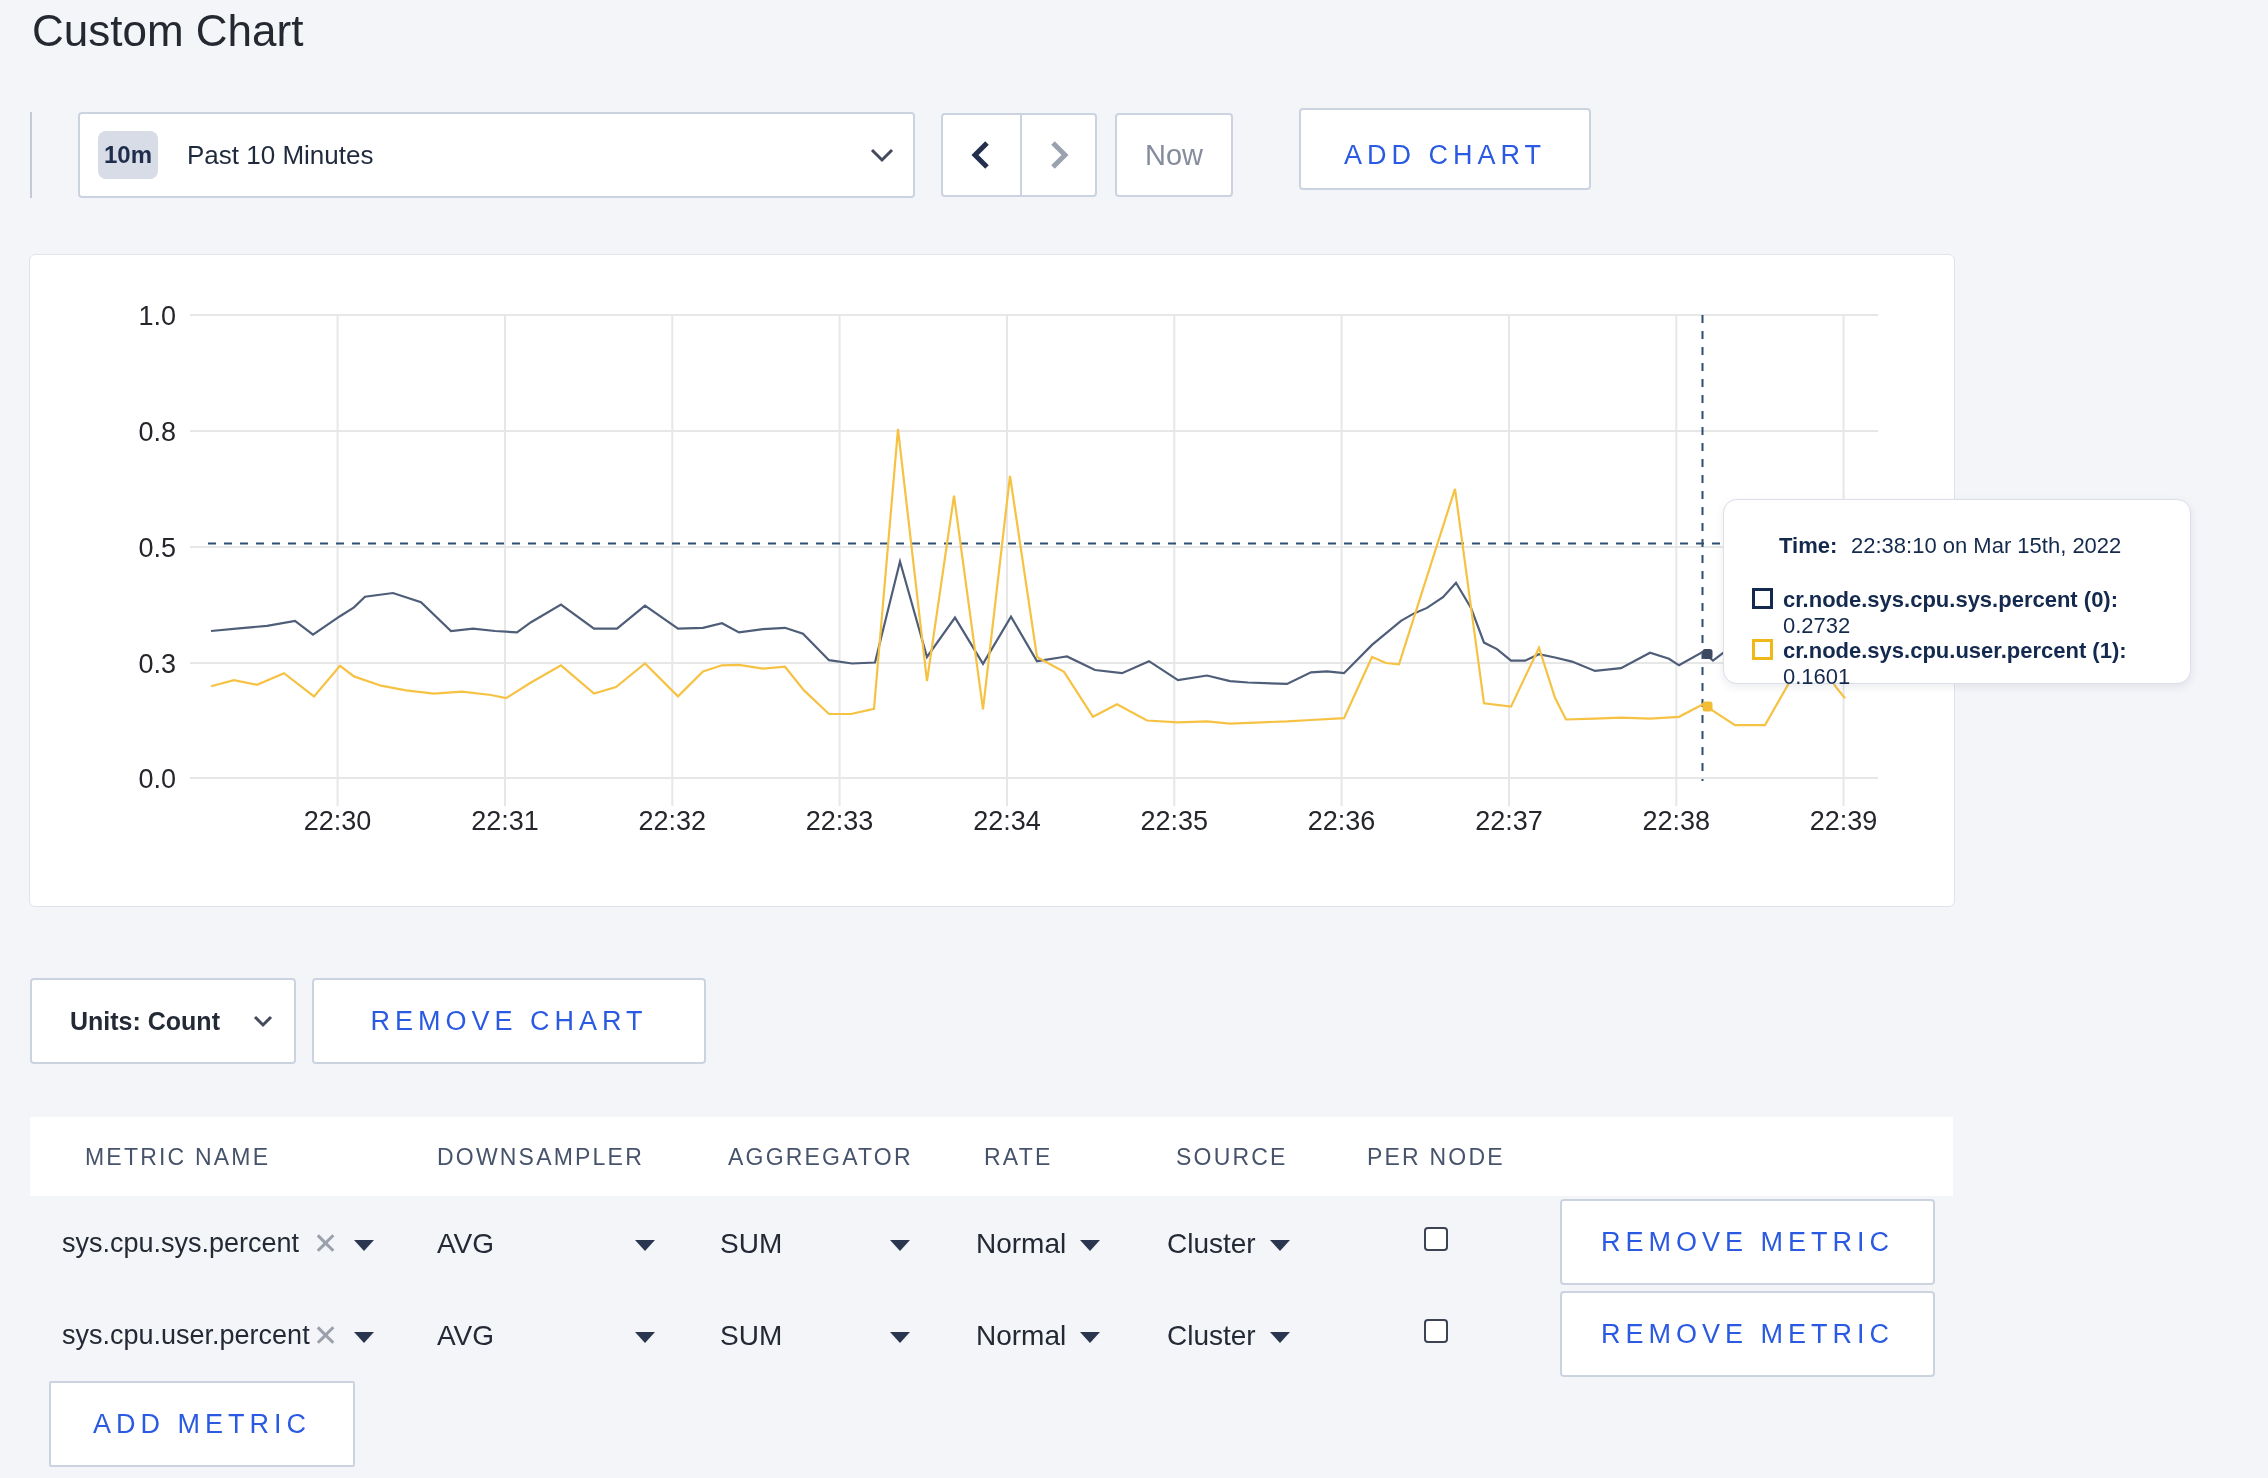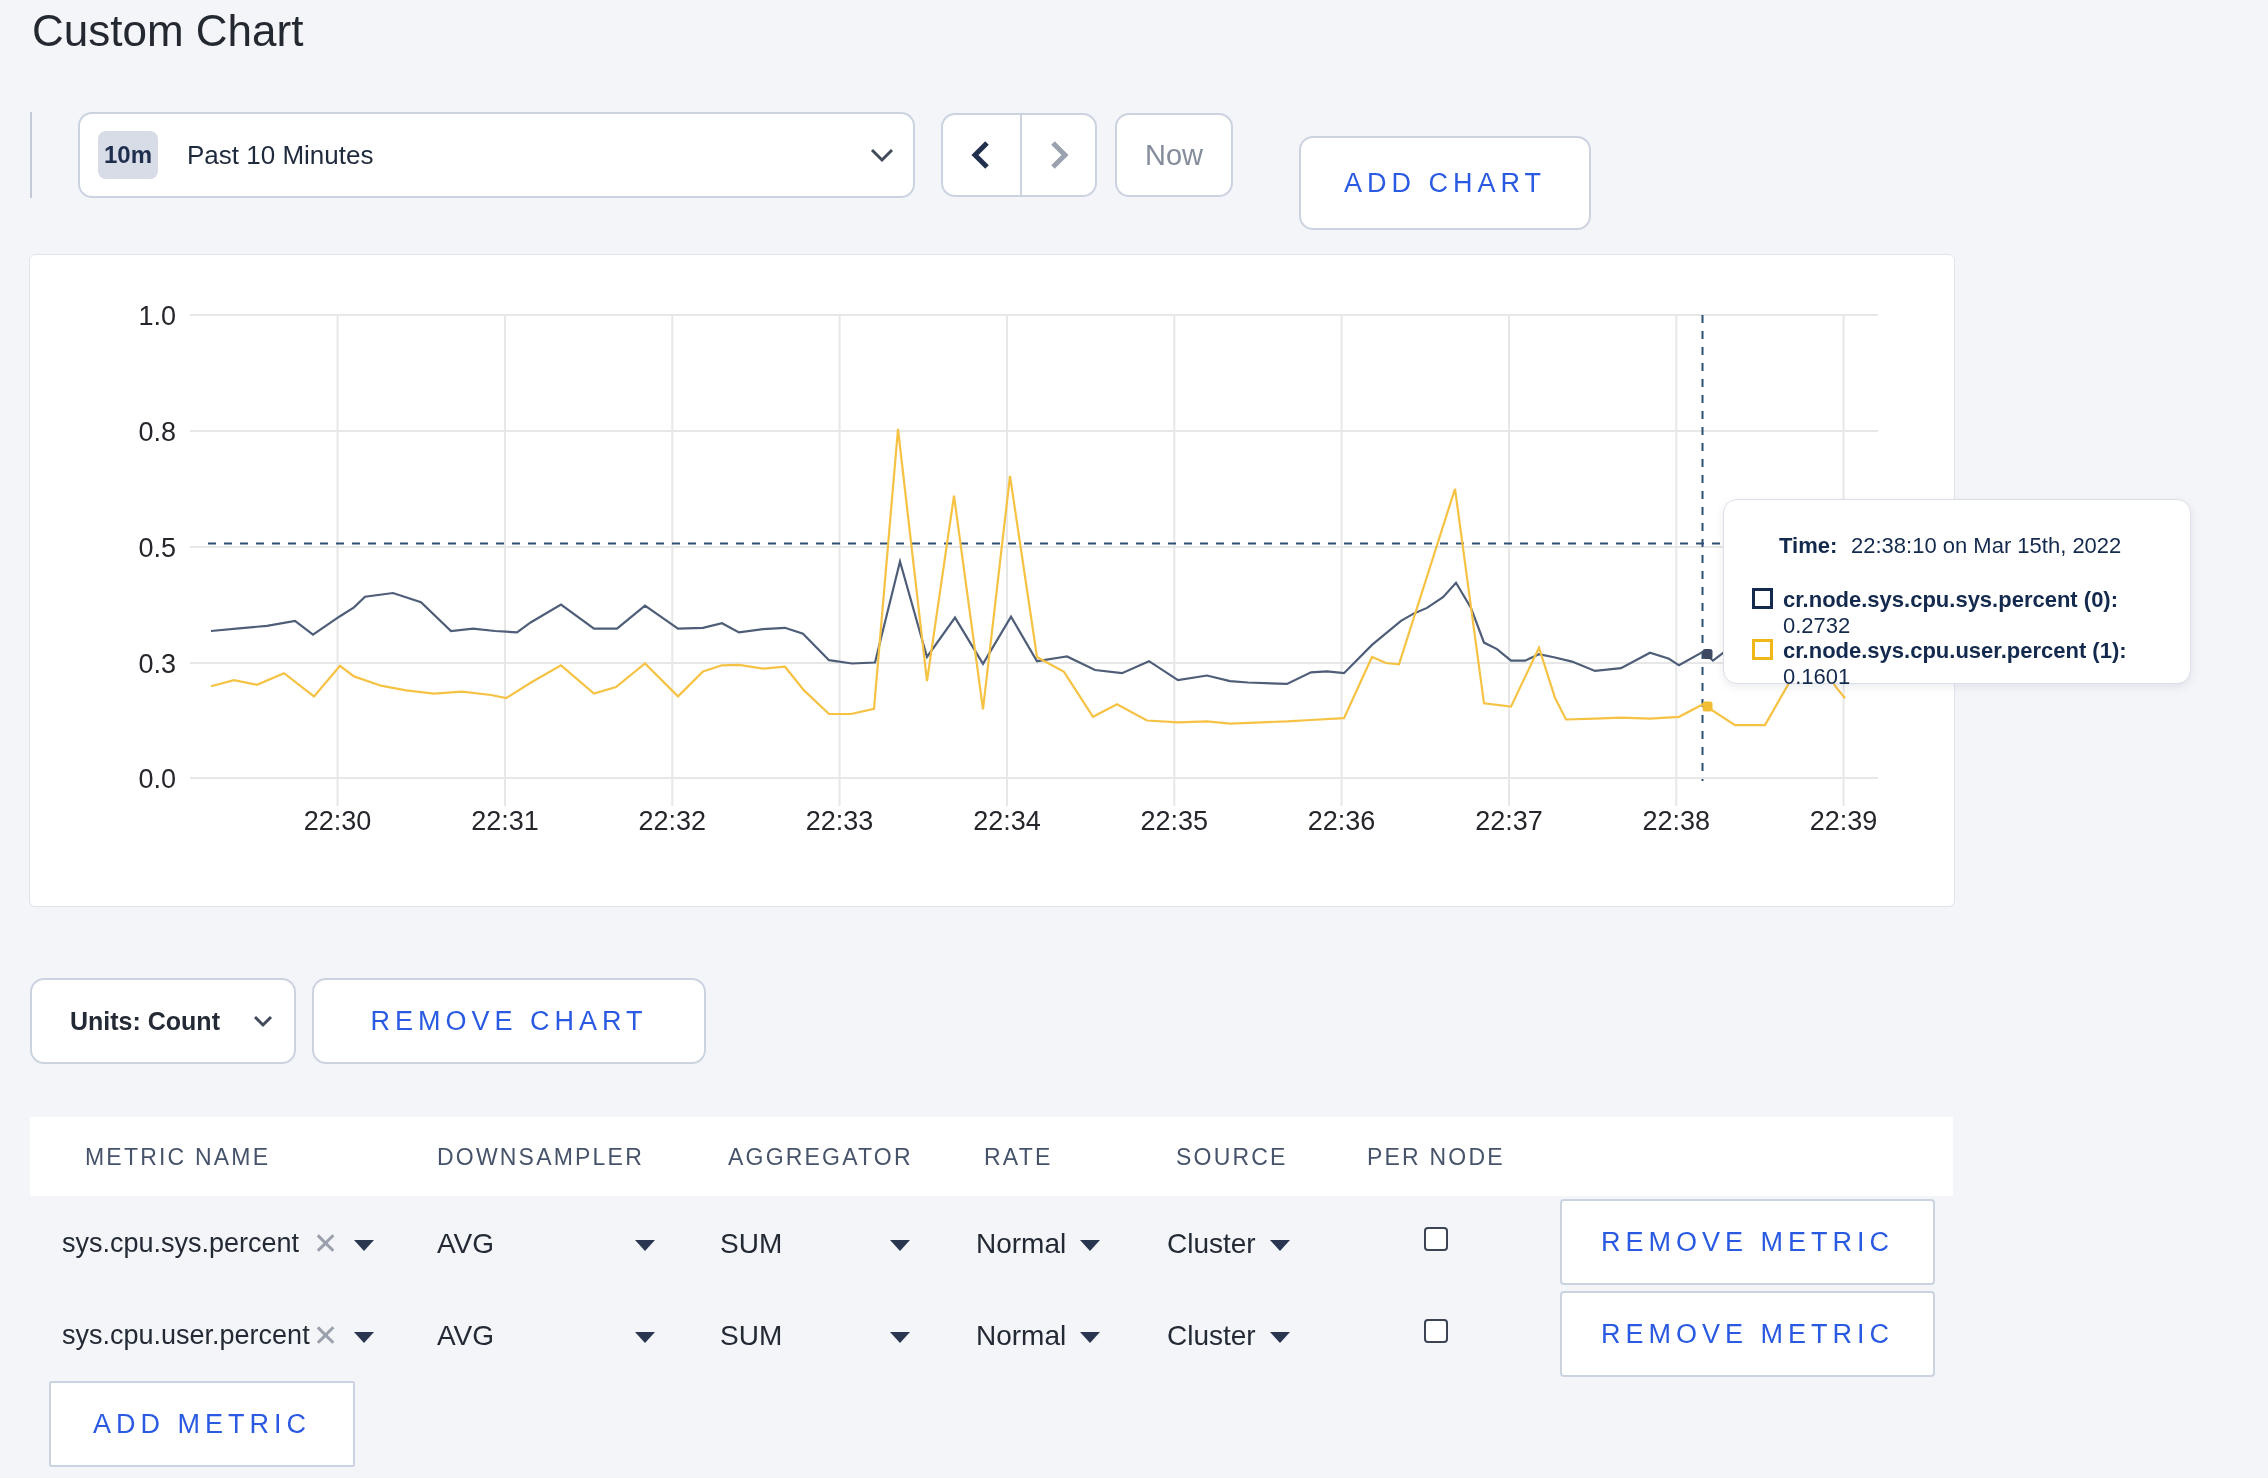--- a/index.html
+++ b/index.html
@@ -1,18 +1,18 @@
 <!DOCTYPE html>
 <html><head>
 <meta charset="utf-8">
 <style>
   * { margin:0; padding:0; box-sizing:border-box; }
   html,body { width:2268px; height:1478px; background:#f4f5f9; font-family:"Liberation Sans", sans-serif; overflow:hidden; }
   .abs { position:absolute; }
-  .btn { position:absolute; background:#fff; border:2px solid #ccd3e0; border-radius:14px; }
+  .btn { position:absolute; background:#fff; border:2px solid #ccd3e0; border-radius:4px; }
   .bluetxt { color:#2a5ae2; letter-spacing:5px; font-size:27px; }
 </style>
 </head>
 <body>
 
 <div class="abs" style="left:32px; top:6px; font-size:44px; color:#242831;">Custom Chart</div>
 
 <div class="abs" style="left:30px; top:112px; width:2px; height:86px; background:#c4cad8;"></div>
 
 <div class="btn" style="left:78px; top:112px; width:837px; height:86px;">
@@ -28,21 +28,21 @@
   <svg class="abs" style="left:24px; top:24px;" width="30" height="32" viewBox="0 0 30 32">
       <polyline points="20,4 8,16 20,28" fill="none" stroke="#22304e" stroke-width="5"></polyline>
     </svg>
   <svg class="abs" style="left:100px; top:24px;" width="30" height="32" viewBox="0 0 30 32">
       <polyline points="10,4 22,16 10,28" fill="none" stroke="#9aa1af" stroke-width="5"></polyline>
     </svg>
 </div>
 
 <div class="btn" style="left:1115px; top:113px; width:118px; height:84px; text-align:center; line-height:80px; font-size:29px; color:#858c9b;">Now</div>
 
-<div class="btn" style="left:1299px; top:108px; width:292px; height:94px; text-align:center; line-height:90px;margin-top:28px;"><span class="bluetxt">ADD CHART</span></div>
+<div class="btn" style="left:1299px; top:108px; width:292px; height:82px; text-align:center; line-height:90px;"><span class="bluetxt">ADD CHART</span></div>
 
 <div class="abs" style="left:29px; top:254px; width:1926px; height:653px; background:#fff; border:1px solid #e0e3eb; border-radius:6px;"></div>
 
 <svg class="abs" style="left:0; top:0;" width="2268" height="1478" viewBox="0 0 2268 1478">
 
   <g stroke="#e7e7e7" stroke-width="2">
     <line x1="190" y1="315" x2="1878" y2="315"></line>
     <line x1="190" y1="431" x2="1878" y2="431"></line>
     <line x1="190" y1="547" x2="1878" y2="547"></line>
     <line x1="190" y1="663" x2="1878" y2="663"></line>

